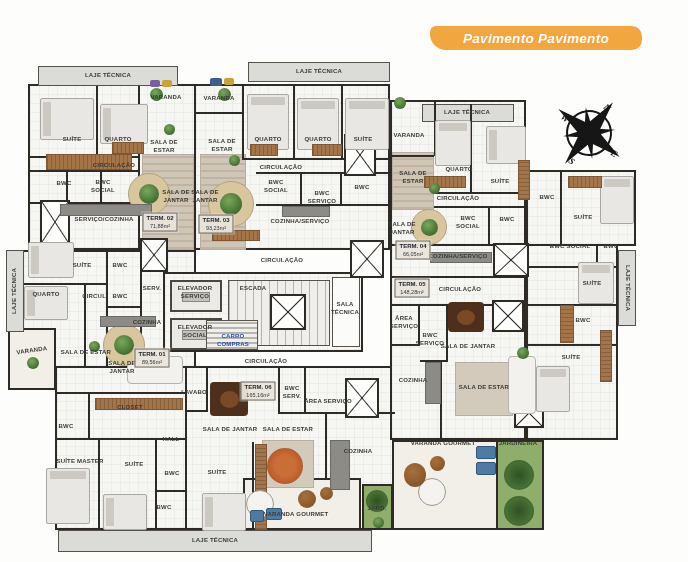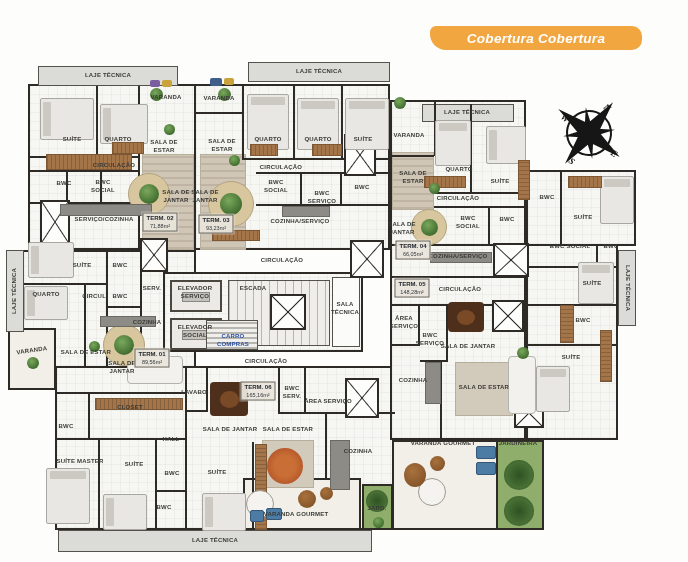--- a/index.html
+++ b/index.html
@@ -237,21 +237,21 @@
   <div class="rattan" style="left:430px;top:456px;width:15px;height:15px"></div>
   <div class="cush" style="left:476px;top:446px;width:18px;height:11px"></div>
   <div class="cush" style="left:476px;top:462px;width:18px;height:11px"></div>
   <div class="cush" style="left:266px;top:508px;width:14px;height:10px"></div>
   <div class="cush" style="left:250px;top:510px;width:12px;height:10px"></div>
   <div class="pill" style="left:150px;top:80px;width:10px;height:7px;background:#7b5ea0"></div>
   <div class="pill" style="left:162px;top:80px;width:10px;height:7px;background:#c9a23c"></div>
   <div class="pill" style="left:210px;top:78px;width:12px;height:8px;background:#3f5f8a"></div>
   <div class="pill" style="left:224px;top:78px;width:10px;height:7px;background:#c9a23c"></div>
 
-  <div id="badge">Cobertura Cobertura</div>
+  <div id="badge">Pavimento Pavimento</div>
 
   <svg id="compass" width="82" height="82" viewBox="0 0 82 82">
     <g transform="rotate(38 41 41)">
       <circle cx="41" cy="41" r="22" fill="none" stroke="#161616" stroke-width="2"></circle>
       <polygon points="41,2 48,34 80,41 48,48 41,80 34,48 2,41 34,34" fill="#161616"></polygon>
       <polygon points="41,15 45,37 67,41 45,45 41,67 37,45 15,41 37,37" fill="#161616" transform="rotate(45 41 41)"></polygon>
     </g>
     <text x="55" y="16" transform="rotate(38 55 16)">N</text>
     <text x="62" y="62" transform="rotate(38 62 62)">E</text>
     <text x="20" y="70" transform="rotate(38 20 70)">S</text>

